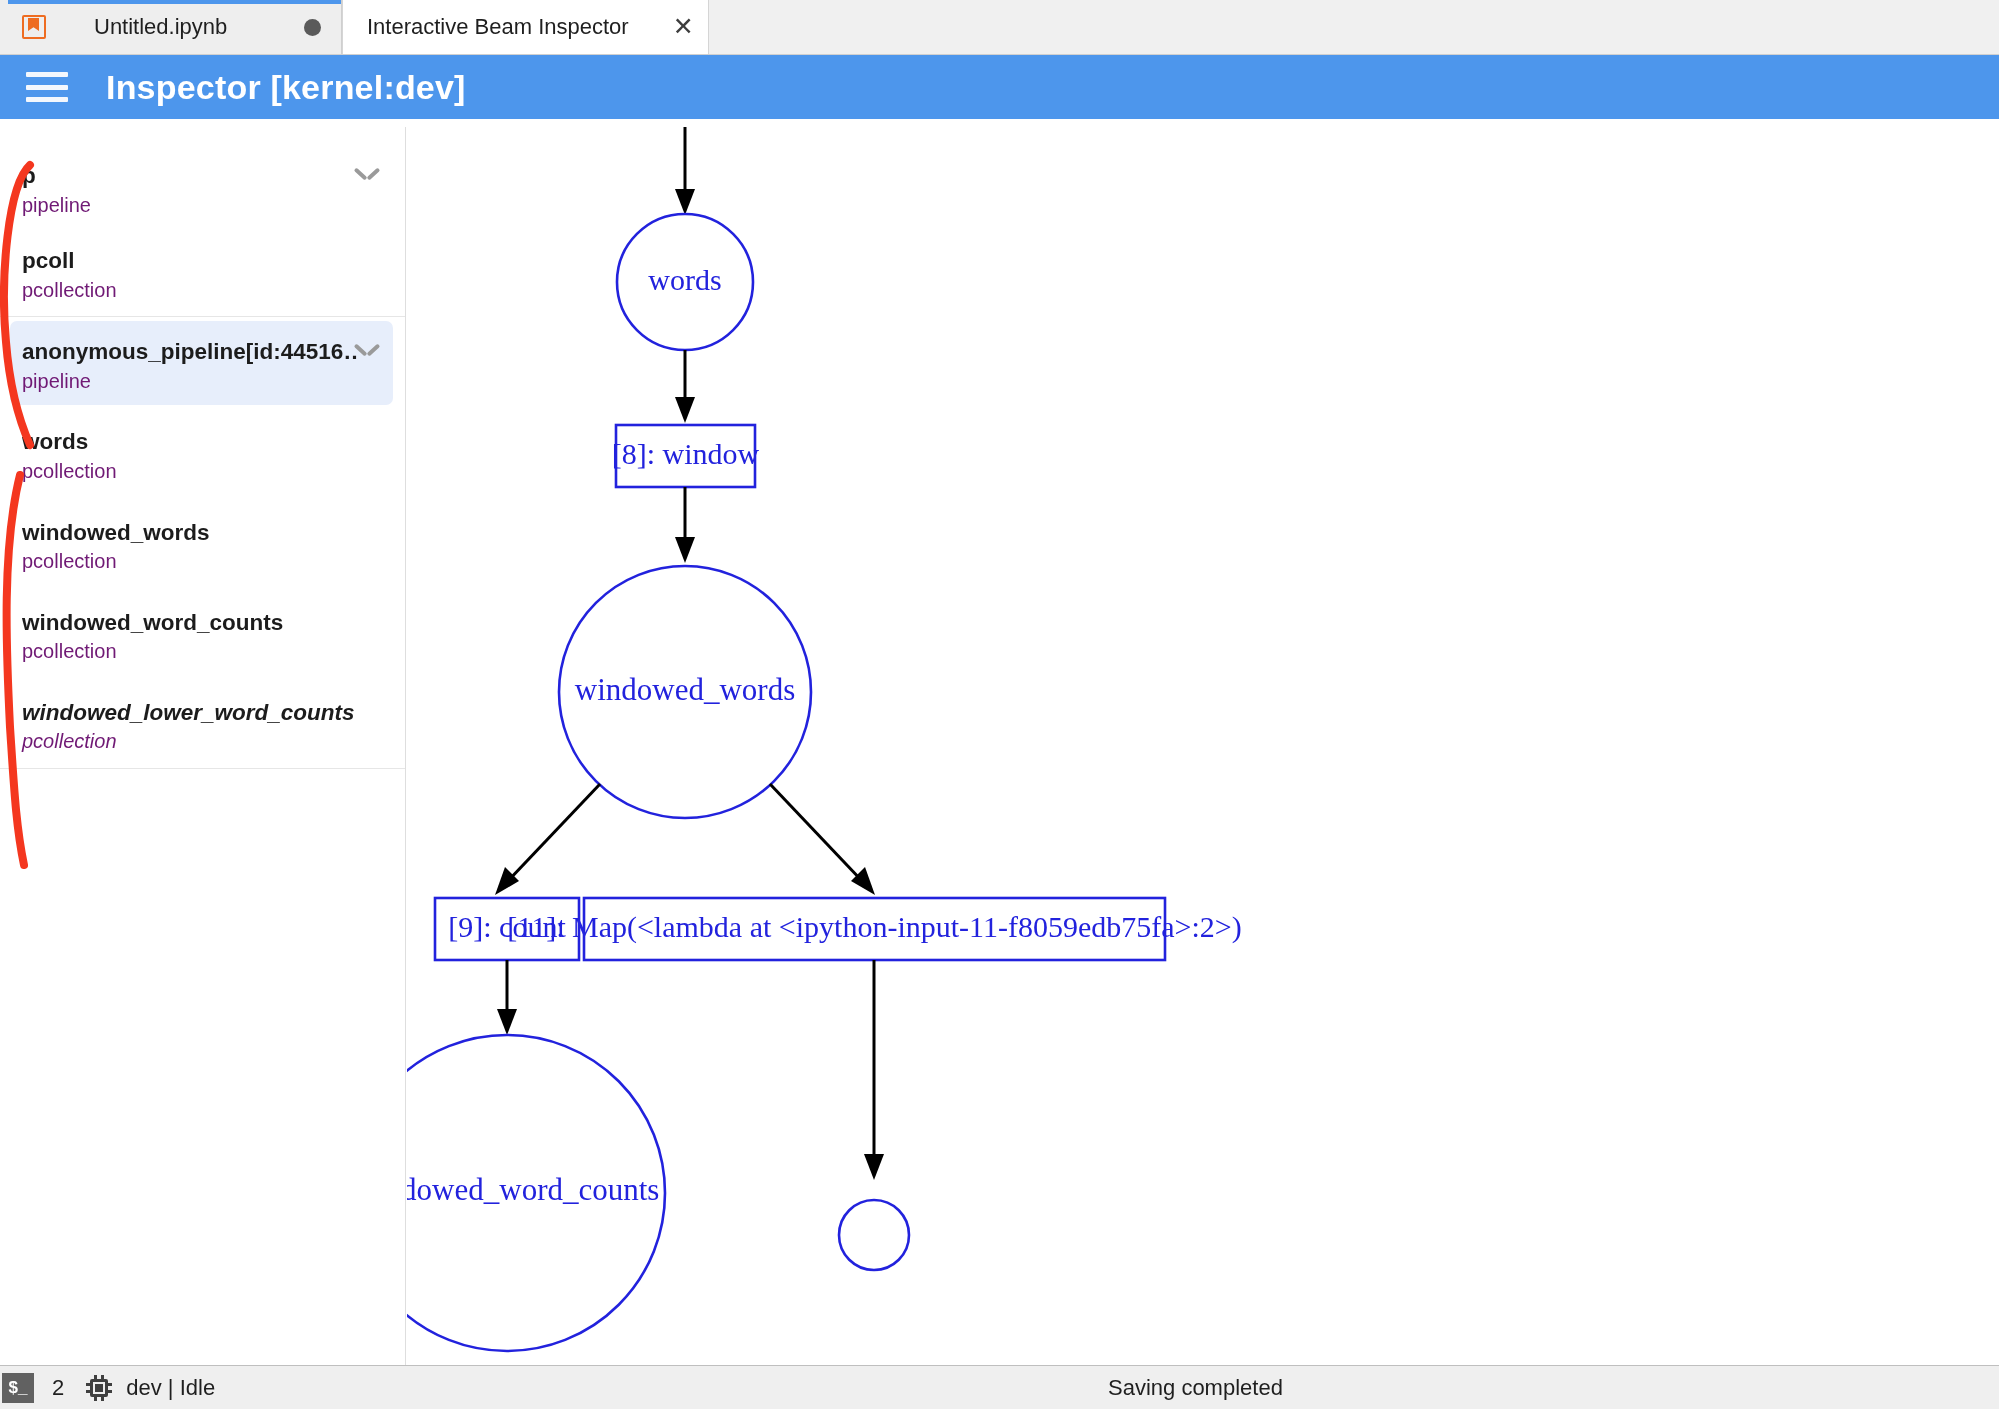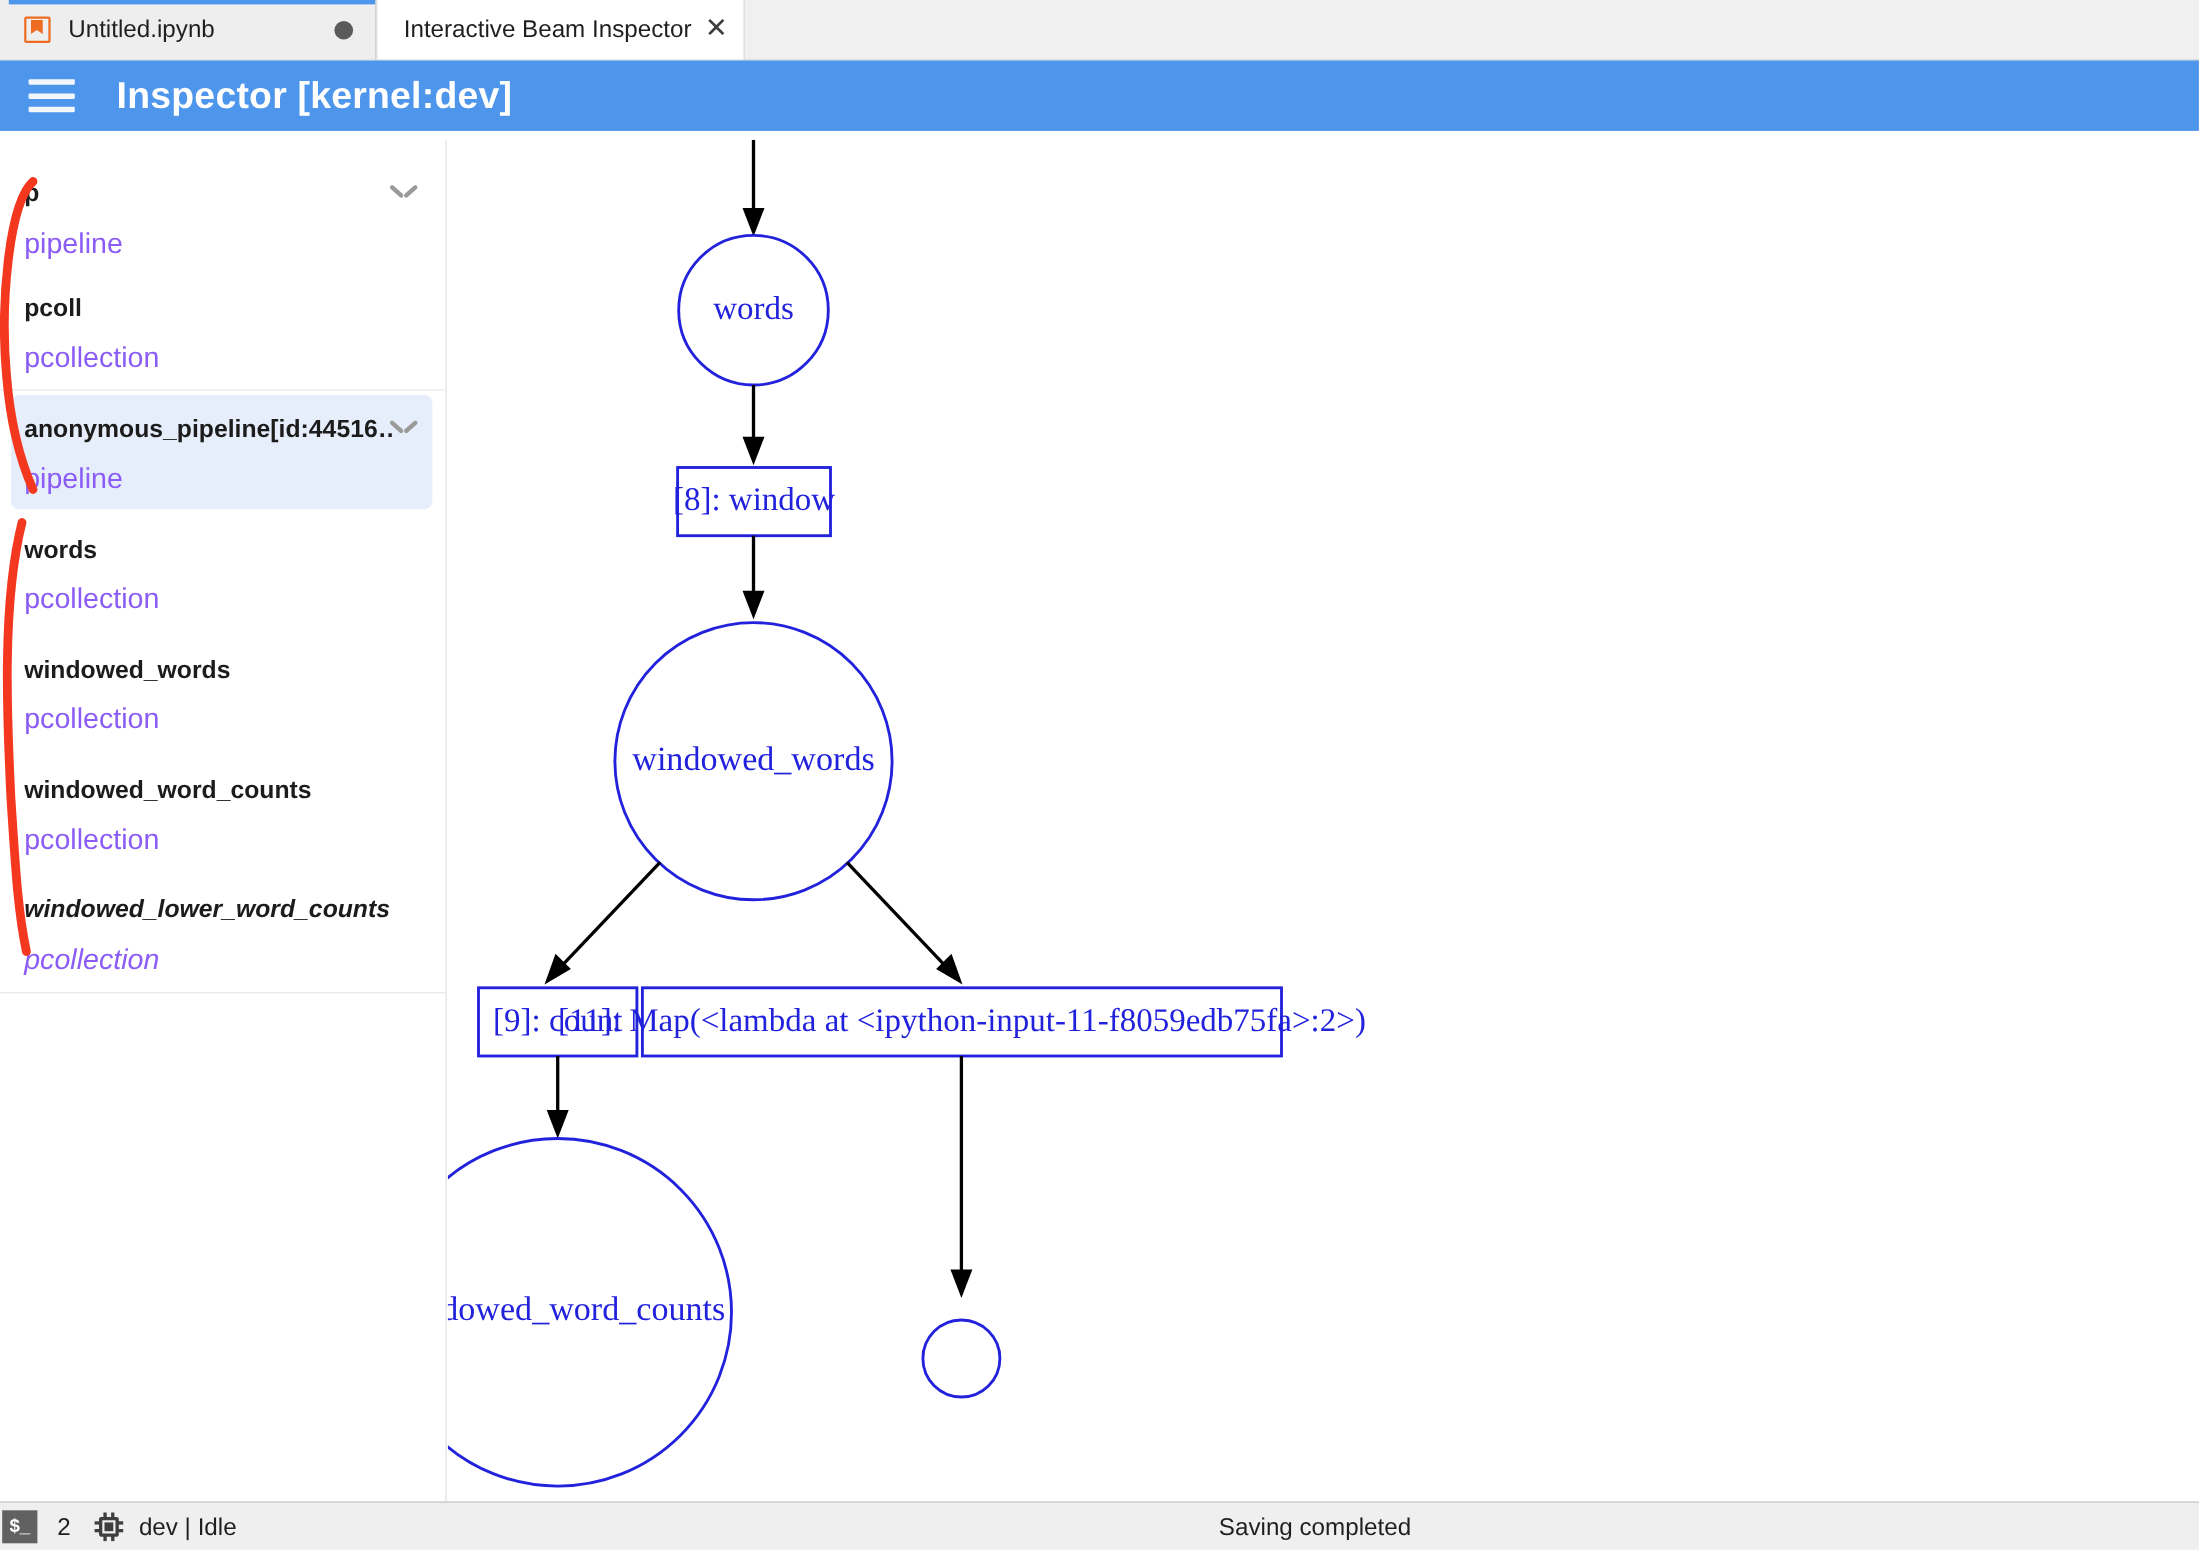--- a/index.html
+++ b/index.html
@@ -20,20 +20,21 @@
   }
   .tab {
     position: relative;
     height: 54px;
     display: flex; align-items: center;
     padding: 0 20px 0 22px;
     font-size: 22px; color: #1f1f1f;
     background: #eaeaea;
     border-right: 1px solid #cfcfcf;
     white-space: nowrap;
+    gap: 32px;
   }
   .tab.inactive { width: 342px; background:#eeeeee; }
   .tab.inactive::before{
     content:""; position:absolute; left:8px; right:0; top:0; height:4px;
     background:#4d96ec;
   }
   .tab.active {
     background: #ffffff;
     border-top: 1px solid #d5d5d5;
     border-right: 1px solid #d5d5d5;
@@ -93,21 +94,21 @@
   .side-item.child { }
   .side-item.selected::before{
     content:""; position:absolute; left:10px; right:12px; top:4px; bottom:2px;
     background:#e7eefb; border-radius:7px;
   }
   .side-name {
     position:relative; font-size:22.5px; font-weight:bold; color:#1c1c1c;
     white-space:nowrap; overflow:hidden; text-overflow:clip;
   }
   .side-type {
-    position:relative; font-size:26px; color:#8b5cf6; margin-top:16px;
+    position:relative; font-size:20px; color:#701a75; margin-top:4px;
   }
   .chev {
     position:absolute; right:26px; top:20px; width:24px; height:14px;
   }
   .chev::before, .chev::after{
     content:""; position:absolute; top:0; width:15px; height:4px; background:#9a9a9a;
     border-radius:2px;
   }
   .chev::before{ left:0; transform:rotate(42deg); transform-origin: left center;}
   .chev::after { right:0; transform:rotate(-42deg); transform-origin: right center;}

